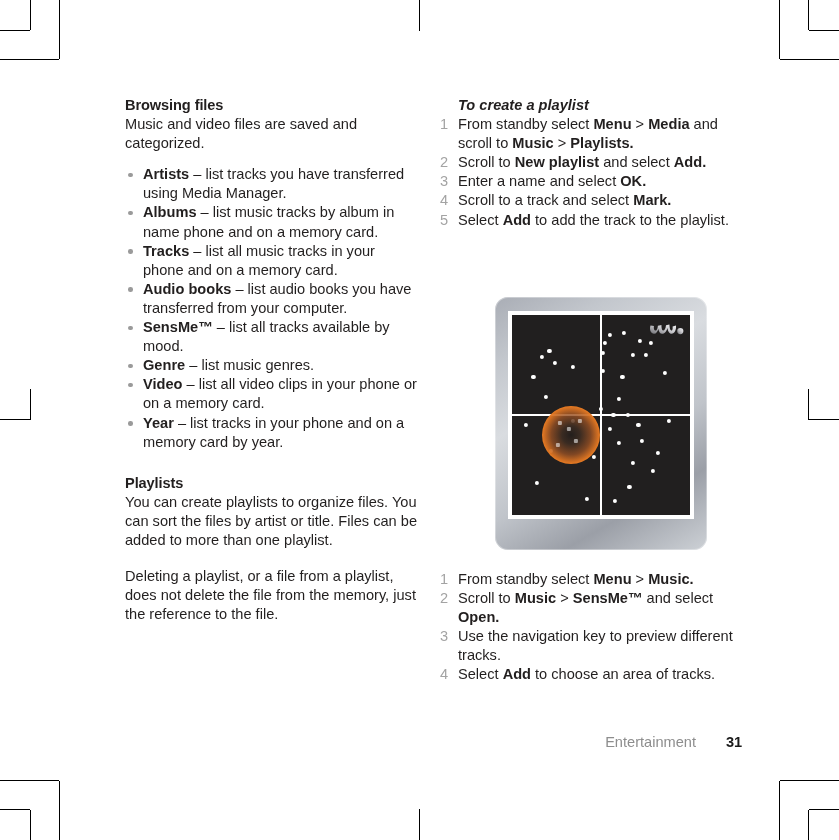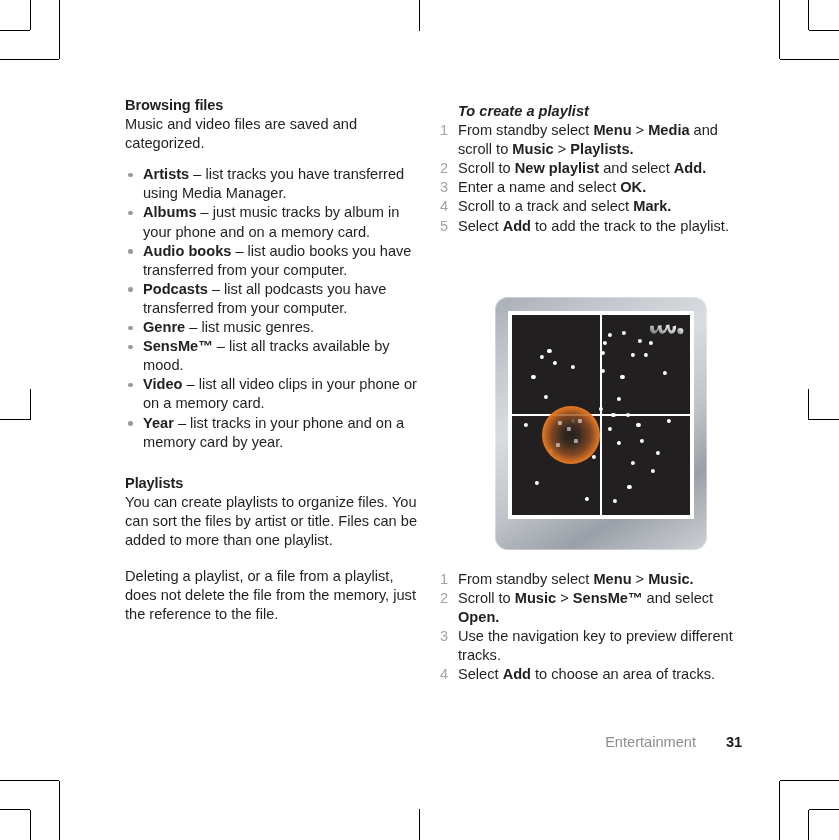--- a/index.html
+++ b/index.html
@@ -102,21 +102,21 @@
     text-align: right;
     color: #a3a3a3;
     font-weight: normal;
   }
   .proc-head {
     font-weight: bold;
     font-style: italic;
     line-height: 19.1px;
     margin: 0;
   }
-  .indent-22 { padding-left: 22px; margin-top: 6px; }
+  .indent-22 { padding-left: 22px; }
   .b { font-weight: bold; }
 
   
   .figure {
     position: absolute;
     left: 495px;
     top: 297px;
     width: 212px;
     height: 253px;
   }
@@ -262,25 +262,25 @@
   <div class="col col-left">
 
     <h2 class="sec-head">Browsing files</h2>
 
     <p class="para">Music and video files are saved and categorized.</p>
 
     <div class="gap-sm"></div>
 
     <ul class="bullets" id="left-bullets">
         <li><span class="term">Artists</span><span> – list tracks you have transferred using Media Manager.</span></li>
-        <li><span class="term">Albums</span><span> – just music tracks by album in your phone and on a memory card.</span></li>
+        <li><span class="term">Albums</span><span> – list music tracks by album in name phone and on a memory card.</span></li>
+        <li><span class="term">Tracks</span><span> – list all music tracks in your phone and on a memory card.</span></li>
         <li><span class="term">Audio books</span><span> – list audio books you have transferred from your computer.</span></li>
-        <li><span class="term">Podcasts</span><span> – list all podcasts you have transferred from your computer.</span></li>
+        <li><span class="term">SensMe™</span><span> – list all tracks available by mood.</span></li>
         <li><span class="term">Genre</span><span> – list music genres.</span></li>
-        <li><span class="term">SensMe™</span><span> – list all tracks available by mood.</span></li>
         <li><span class="term">Video</span><span> – list all video clips in your phone or on a memory card.</span></li>
         <li><span class="term">Year</span><span> – list tracks in your phone and on a memory card by year.</span></li>
       </ul>
 
     <div class="gap-lg"></div>
 
     <h2 class="sec-head">Playlists</h2>
 
     <p class="para">You can create playlists to organize files. You can sort the files by artist or title. Files can be added to more than one playlist.</p>
 

